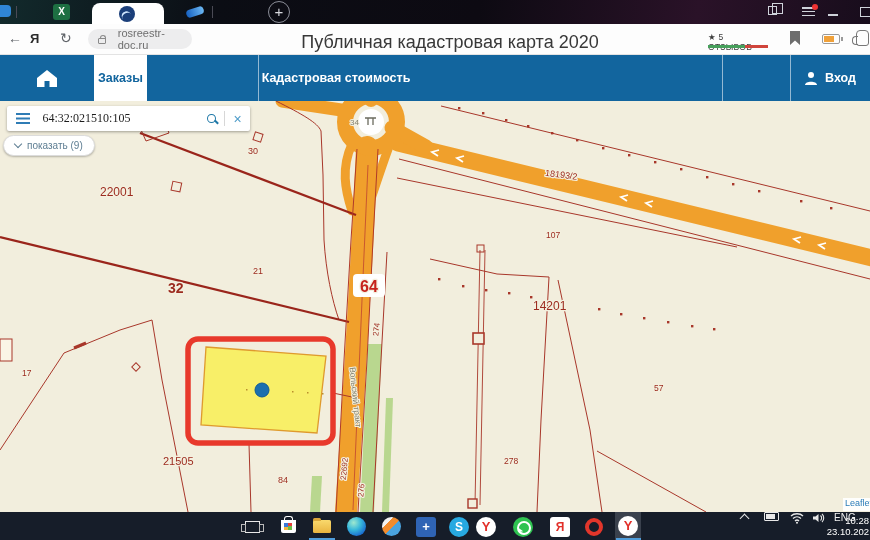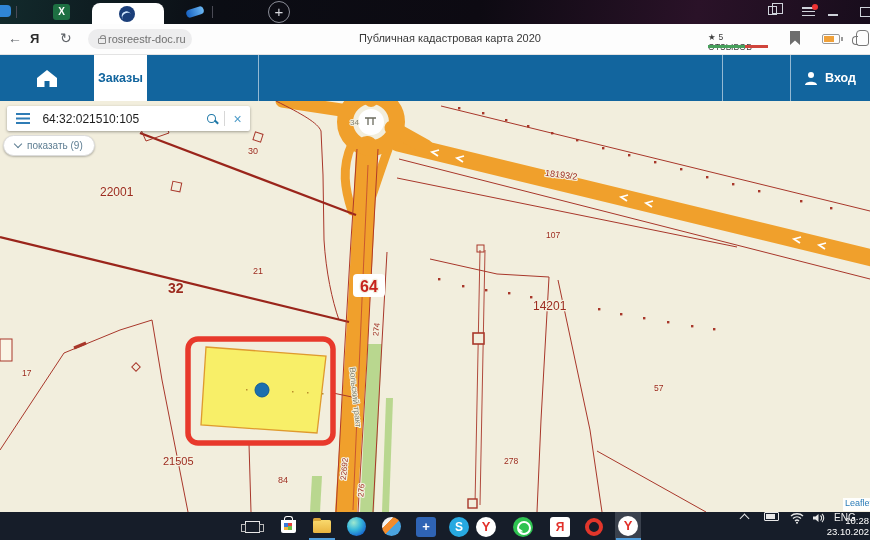--- a/index.html
+++ b/index.html
@@ -27,26 +27,26 @@
   .menu-ico i{display:block;height:1.6px;background:#cfd3da;margin-bottom:2.2px}
   .menu-dot{position:absolute;left:812px;top:4px;width:6px;height:6px;border-radius:50%;background:#e33}
   .min-ico{position:absolute;left:828px;top:14px;width:10px;height:2px;background:#cfd3da}
   .max-ico{position:absolute;left:860px;top:7px;width:14px;height:10px;border:1.4px solid #cfd3da}
 
   
   #toolbar{position:absolute;left:0;top:24px;width:870px;height:31px;background:#fdfdfd;border-bottom:1px solid #e3e3e3}
   .tb-glyph{position:absolute;top:6px;font-size:14px;color:#5f6368}
   .ya-letter{position:absolute;left:30px;top:7px;font-size:13px;font-weight:bold;color:#2b2b2b}
   .urlpill{position:absolute;left:88px;top:5px;width:104px;height:20px;background:#ededee;border-radius:11px;
-    display:flex;align-items:center;padding-left:10px;gap:2px}
+    display:flex;align-items:center;padding-left:10px;gap:12px}
   .lock{width:8px;height:6px;border:1.2px solid #8a8a8a;border-radius:1px;position:relative;margin-top:3px}
   .lock:before{content:"";position:absolute;top:-4px;left:1px;width:4px;height:3px;border:1.2px solid #8a8a8a;
     border-bottom:none;border-radius:3px 3px 0 0}
   .urltext{font-size:11px;color:#6f6f6f}
-  .pagetitle{position:absolute;left:250px;top:8px;width:400px;text-align:center;font-size:11px;color:#383838}
+  .pagetitle{position:absolute;left:250px;top:8px;width:400px;text-align:center;font-size:18px;color:#383838}
   .reviews{position:absolute;left:708px;top:8px;width:62px;font-size:8.5px;color:#3c3c3c;letter-spacing:.3px;text-transform:uppercase}
   .rev-bar{position:absolute;left:708px;top:21px;width:60px;height:2.5px;background:linear-gradient(90deg,#47a05c 0 62%,#d0453c 62% 100%)}
   .flag{position:absolute;left:790px;top:7px;width:10px;height:14px;background:#6d6d6d;
     clip-path:polygon(0 0,100% 0,100% 100%,50% 68%,0 100%)}
   .batt{position:absolute;left:822px;top:10px;width:18px;height:10px;border:1px solid #9a9a9a;border-radius:2px}
   .batt:before{content:"";position:absolute;left:1px;top:1px;width:10px;height:6px;background:#f0a13a}
   .batt:after{content:"";position:absolute;right:-4px;top:2px;width:2.5px;height:4px;background:#9a9a9a}
   .glove{position:absolute;left:856px;top:6px;width:13px;height:16px;border:1.6px solid #777;border-radius:4px 4px 3px 3px}
   .glove:before{content:"";position:absolute;left:-5px;top:5px;width:5px;height:7px;border:1.6px solid #777;border-right:none;border-radius:4px 0 0 4px}
 
@@ -60,21 +60,21 @@
   #map{position:absolute;left:0;top:101px;width:870px;height:411px;background:#f2eedd}
   .mlab{font:9px "Liberation Sans",sans-serif;fill:#9c2b1f;paint-order:stroke;stroke:#f4f0df;stroke-width:2.5px;stroke-linejoin:round}
   .g-lab{fill:#84826f;stroke-width:2px}
   .s8{font-size:8px}.s85{font-size:8.5px}.s11{font-size:11px}.s12{font-size:12px}
   .big{font-size:14px;font-weight:bold}.road64{font-size:16px;font-weight:bold;fill:#c6231d}
 
   
   #searchpanel{position:absolute;left:7px;top:5px;width:243px;height:25px;background:#fff;border-radius:2px;
     box-shadow:0 1px 3px rgba(0,0,0,.35);display:flex;align-items:center}
   .burger{width:15px;height:2.2px;background:#2f7cb5;box-shadow:0 4.5px 0 #2f7cb5,0 9px 0 #2f7cb5;margin:-9px 10px 0 9px}
-  .cad-input{flex:1;border:none;outline:none;font-size:12px;color:#1c1c1c;font-family:Liberation Sans, sans-serif;background:transparent}
+  .cad-input{flex:1;border:none;outline:none;font-size:12px;color:#1c1c1c;font-family:Liberation Serif, serif;background:transparent}
   .mag{width:9px;height:9px;border:1.7px solid #2079a8;border-radius:50%;position:relative;margin:0 8px}
   .mag:after{content:"";position:absolute;width:5px;height:1.7px;background:#2079a8;transform:rotate(45deg);right:-4px;bottom:-1px}
   .vdiv{width:1px;height:15px;background:#d7d7d7}
   .xbtn{width:26px;text-align:center;font-size:14px;color:#4e9cc9}
   #showpill{position:absolute;left:3px;top:34px;height:21px;padding:0 11px;background:#fff;border:1px solid #dcdcdc;
     border-radius:11px;box-shadow:0 1px 2px rgba(0,0,0,.25);display:flex;align-items:center;gap:6px;
     font-size:10px;color:#5d7d92}
   .chev{width:6px;height:6px;border-right:1.6px solid #5d7d92;border-bottom:1.6px solid #5d7d92;transform:rotate(45deg);margin-top:-3px}
   #attrib{position:absolute;left:843px;top:397px;width:27px;height:13px;background:rgba(255,255,255,.9);
     font-size:9px;color:#2b7cb8;overflow:hidden;white-space:nowrap;padding-left:2px}
@@ -162,20 +162,23 @@
 <div id="nav">
   <div class="nav-item" style="left:0;width:94px">
     <svg width="24" height="20" viewBox="0 0 24 20">
       <path d="M2 10 L12 2 L22 10 V19 H14.5 V13 H9.5 V19 H2 Z" fill="#fff"></path>
     </svg>
   </div>
   <div class="nav-item tab-karta">
     <span>Заказы</span>
   </div>
   <div class="nav-sep" style="left:258px"></div>
+  <div class="nav-item" style="left:258px;width:156px">
+    <span>Кадастровая стоимость</span>
+  </div>
   <div class="nav-sep" style="left:722px"></div>
   <div class="nav-sep" style="left:790px"></div>
   <div class="nav-item" style="left:790px;width:80px">
     <svg width="14" height="14" viewBox="0 0 14 14">
       <circle cx="7" cy="4" r="3" fill="#fff"></circle>
         <path d="M1 14 C1 9.5 13 9.5 13 14 Z" fill="#fff"></path>
     </svg>
     <span>Вход</span>
   </div>
 </div>

